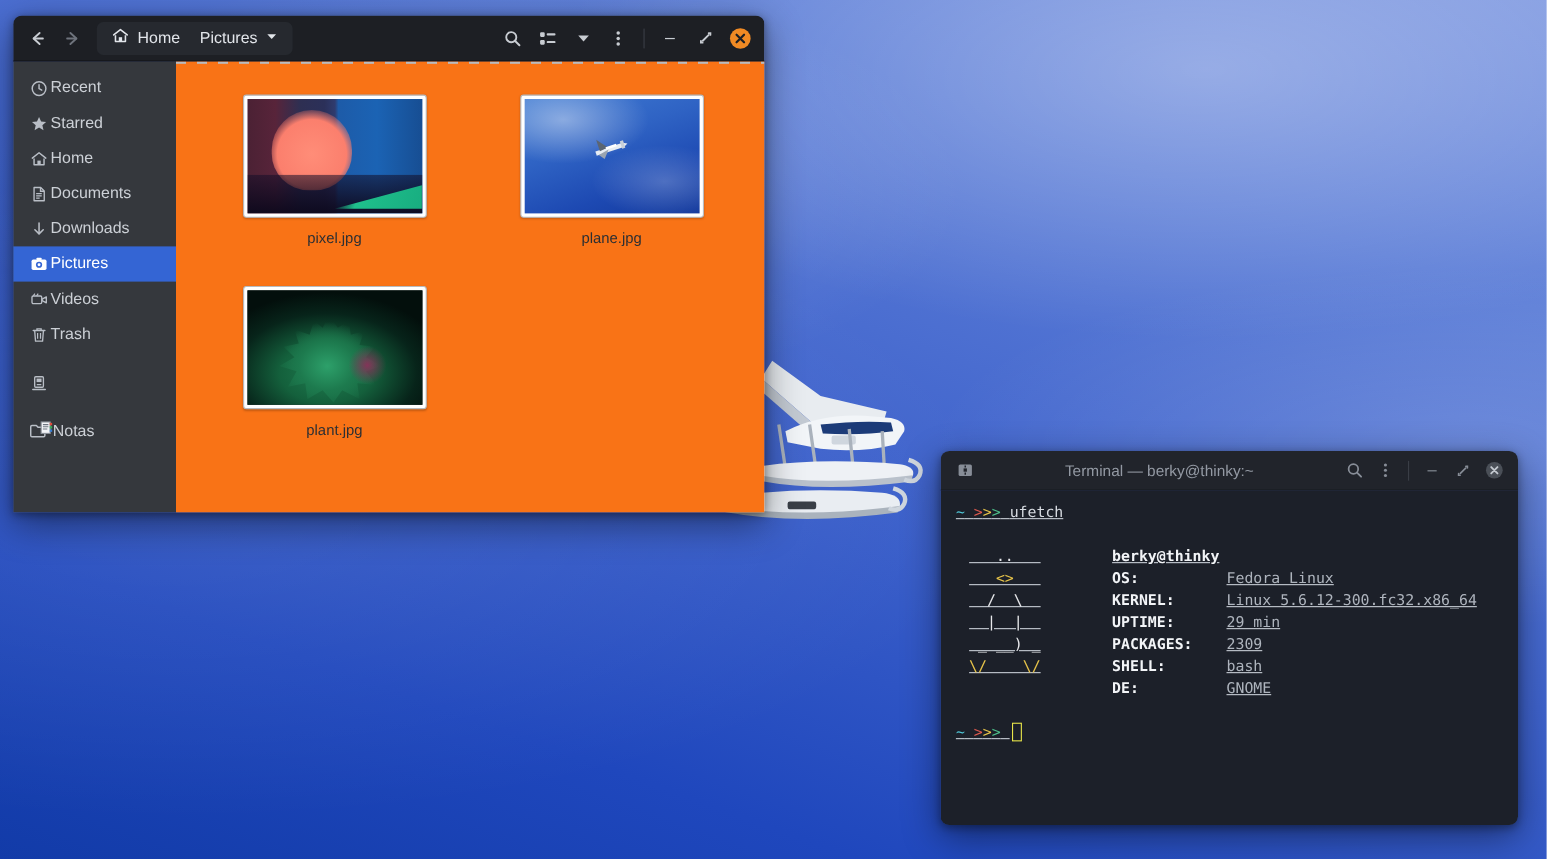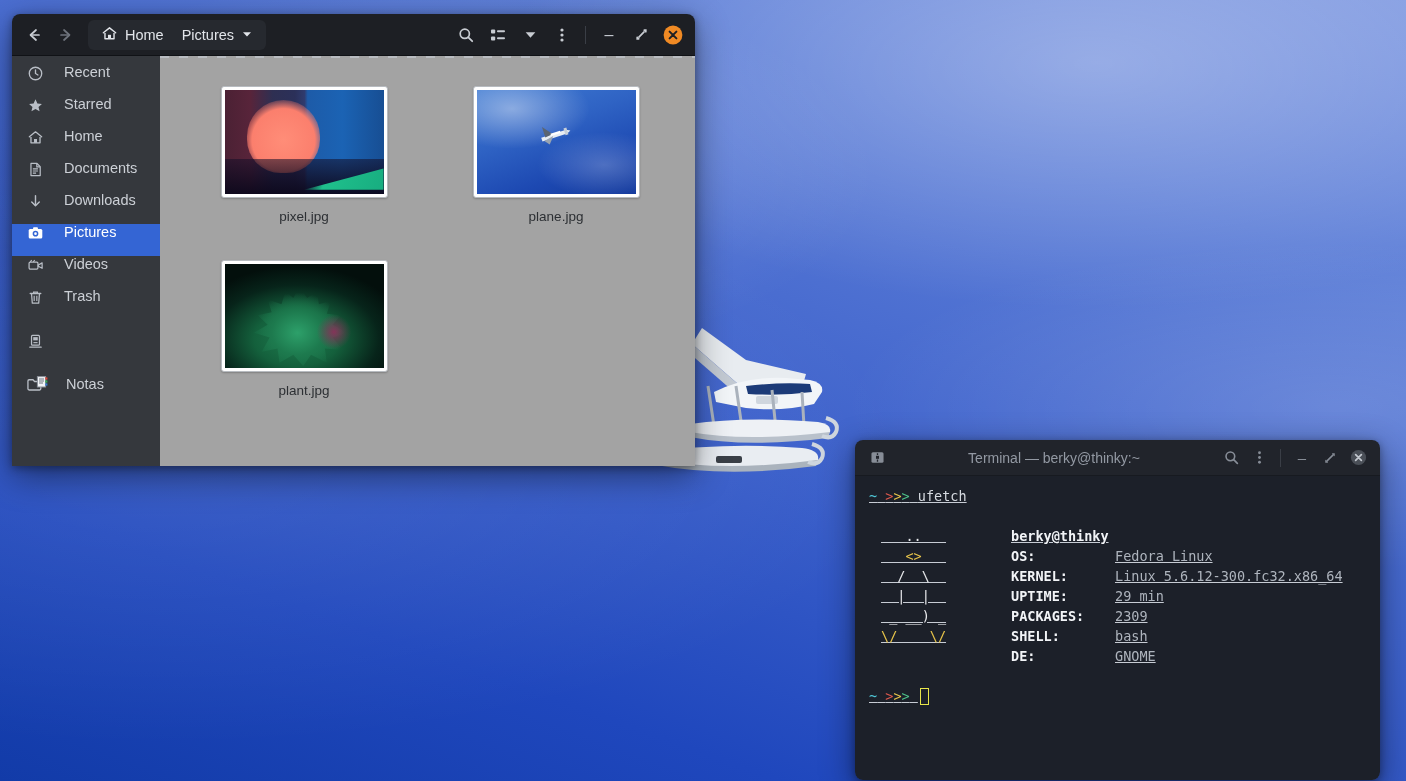--- a/index.html
+++ b/index.html
@@ -43,31 +43,31 @@
   }
   .path-seg {
     display: flex; align-items: center; gap: 7px; color: #e2e5ea; font-size: 14.5px;
     padding: 0 9px; height: 26px; border-radius: 4px;
   }
   .spacer { flex: 1; }
   .sep { width: 1px; height: 18px; background: #3a3e46; margin: 0 7px; flex: none; }
   #fm-body { display: flex; height: 410px; }
   #sidebar { width: 148px; background: #35383d; padding-top: 8px; flex: none; }
   .side-item {
-    display: flex; align-items: flex-start; gap: 20px; height: 32px;
+    display: flex; align-items: center; gap: 2px; height: 32px;
     padding: 0 0 0 14px; color: #ccd0d6; font-size: 14.5px; position: relative;
   }
   .side-item .ico { width: 18px; height: 18px; display: flex; align-items: center; justify-content: center; color: #b9bec6; flex: none; }
   .side-item.selected { background: #3465d4; color: #ffffff; }
   .side-item.selected .ico { color: #ffffff; }
   .side-gap { height: 12px; }
   .bookmark-ico { position: relative; width: 20px; height: 18px; flex: none; }
   .emblem { position: absolute; left: 10px; top: -1px; }
 
-  #filelist { flex: 1; background: #a3a3a3; position: relative; overflow: hidden; }
+  #filelist { flex: 1; background: #f97316; position: relative; overflow: hidden; }
   #dashline {
     position: absolute; top: 0; left: 0; right: 0; height: 2px;
     background: repeating-linear-gradient(to right, #b9bcc1 0 9px, transparent 9px 19px);
   }
   #grid { display: flex; flex-wrap: wrap; padding: 30px 0 0 18px; }
   .file-item { width: 252px; height: 174px; display: flex; flex-direction: column; align-items: center; }
   .thumb-frame {
     width: 167px; height: 112px; background: #fff; border: 1px solid #b7bbc0;
     border-radius: 3px; padding: 3px; box-shadow: 0 1px 2px rgba(0,0,0,.22);
   }
@@ -126,21 +126,21 @@
       radial-gradient(ellipse 50% 9% at 70% 40%, rgba(22,16,28,.6), rgba(22,16,28,0) 72%),
       radial-gradient(ellipse 45% 8% at 45% 58%, rgba(210,40,50,.45), rgba(210,40,50,0) 72%);
   }
   .th-red .moon {
     position: absolute; left: 49%; top: 56%; width: 4px; height: 8px;
     background: #f2e0b0; border-radius: 50%; box-shadow: 0 0 5px rgba(250,230,180,.8);
   }
   .th-red .trees { position: absolute; left: 0; bottom: 0; width: 100%; height: 100%; }
 
   
-  #terminal { left: 855px; top: 410px; width: 525px; height: 340px; border-radius: 8px; overflow: hidden; margin-top: 30px; }
+  #terminal { left: 855px; top: 410px; width: 525px; height: 340px; border-radius: 8px; overflow: hidden; }
   #term-header {
     height: 36px; background: #21242b; display: flex; align-items: center; padding: 0 8px;
     border-bottom: 1px solid #171a20;
   }
   #term-title { flex: 1; text-align: center; color: #9399a3; font-size: 14px; }
   .term-btn { width: 28px; height: 26px; display: flex; align-items: center; justify-content: center; color: #878d97; flex: none; }
   #term-body {
     height: 304px; background: #1c2029; padding: 10px 14px;
     font-family: "DejaVu Sans Mono", monospace; font-size: 13.5px; line-height: 20px; color: #c7ccd4; text-decoration: underline;
   }

